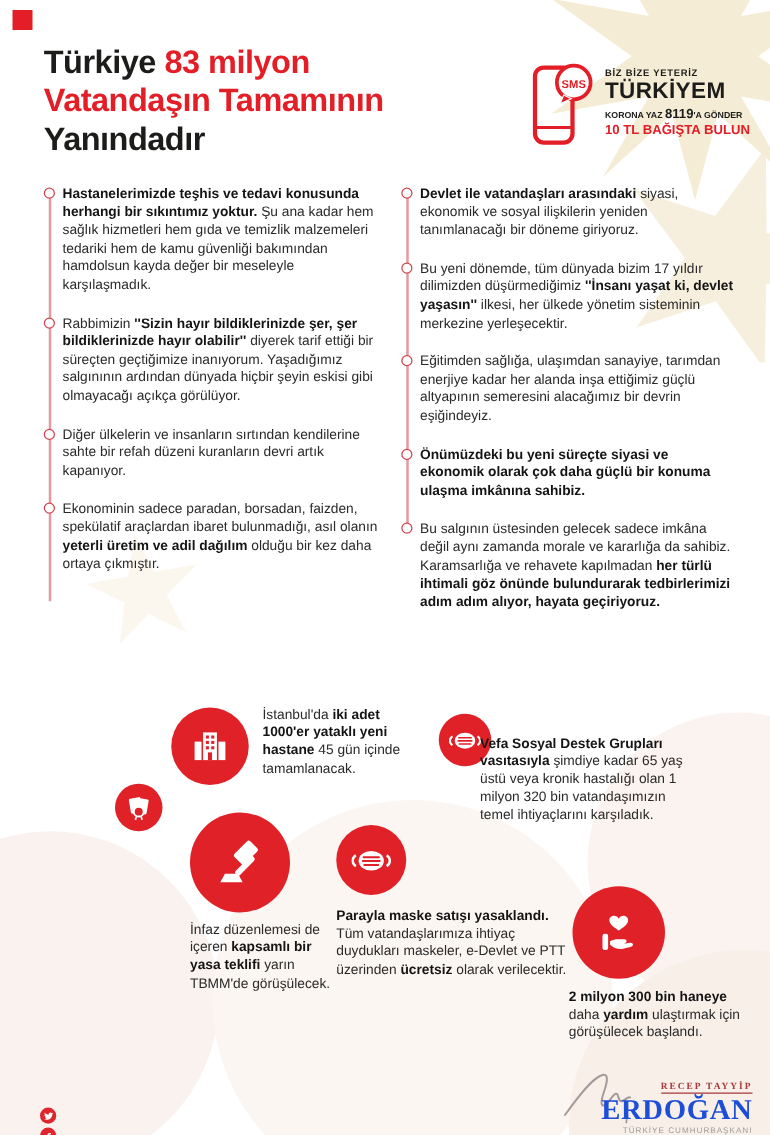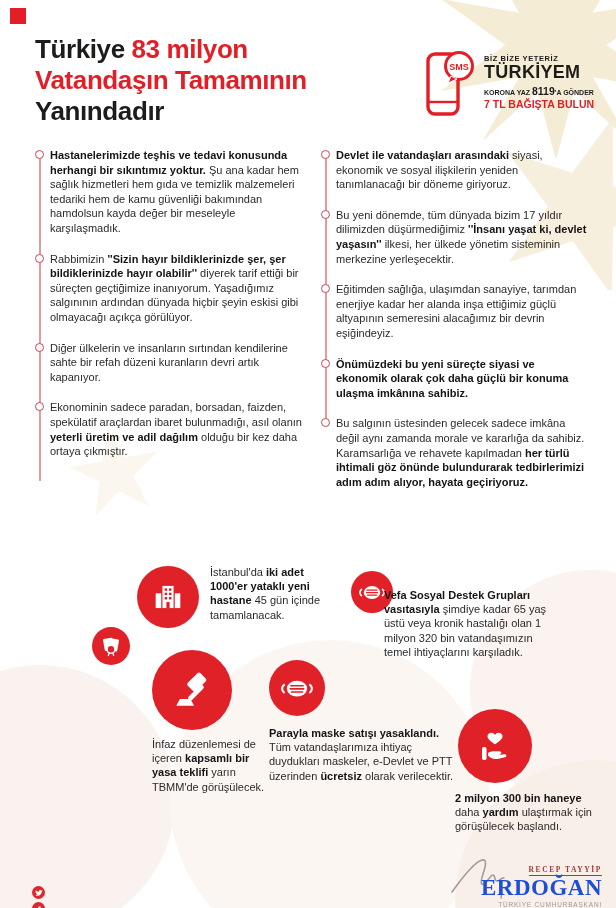--- a/index.html
+++ b/index.html
@@ -81,21 +81,21 @@
       <rect x="4" y="10" width="30" height="60" rx="7" fill="none" stroke="#e31e26" stroke-width="3.4"></rect>
       <line x1="4" y1="58" x2="34" y2="58" stroke="#e31e26" stroke-width="2.4"></line>
       <circle cx="35" cy="22" r="13.5" fill="#ffffff" stroke="#e31e26" stroke-width="3"></circle>
       <path d="M27,32 l-3,7 l9,-4 z" fill="#e31e26" stroke="#ffffff" stroke-width="1"></path>
       <text x="35" y="26" text-anchor="middle" font-family="Liberation Sans,sans-serif" font-size="9" font-weight="bold" fill="#e31e26">SMS</text>
     </svg>
     <div id="sms-text">
       <div class="sms-l1">BİZ BİZE YETERİZ</div>
       <div class="sms-l2">TÜRKİYEM</div>
       <div class="sms-l3"><span>KORONA YAZ </span><span class="num">8119</span><span>'A GÖNDER</span></div>
-      <div class="sms-l4">7 TL BAĞIŞTA BULUN</div>
+      <div class="sms-l4">10 TL BAĞIŞTA BULUN</div>
     </div>
   </div>
 
   <div class="bullet-col" id="col-left">
     <div class="timeline" style="top: 6px; height: 327px;"></div>
     <div class="bullet-item"><span class="bullet-dot"></span><span><span class="b">Hastanelerimizde teşhis ve tedavi konusunda herhangi bir sıkıntımız yoktur.</span><span> Şu ana kadar hem sağlık hizmetleri hem gıda ve temizlik malzemeleri tedariki hem de kamu güvenliği bakımından hamdolsun kayda değer bir meseleyle karşılaşmadık.</span></span></div>
     <div class="bullet-item"><span class="bullet-dot"></span><span><span>Rabbimizin </span><span class="b">''Sizin hayır bildiklerinizde şer, şer bildiklerinizde hayır olabilir''</span><span> diyerek tarif ettiği bir süreçten geçtiğimize inanıyorum. Yaşadığımız salgınının ardından dünyada hiçbir şeyin eskisi gibi olmayacağı açıkça görülüyor.</span></span></div>
     <div class="bullet-item"><span class="bullet-dot"></span><span><span>Diğer ülkelerin ve insanların sırtından kendilerine sahte bir refah düzeni kuranların devri artık kapanıyor.</span></span></div>
     <div class="bullet-item"><span class="bullet-dot"></span><span><span>Ekonominin sadece paradan, borsadan, faizden, spekülatif araçlardan ibaret bulunmadığı, asıl olanın </span><span class="b">yeterli üretim ve adil dağılım</span><span> olduğu bir kez daha ortaya çıkmıştır.</span></span></div>
   </div>

